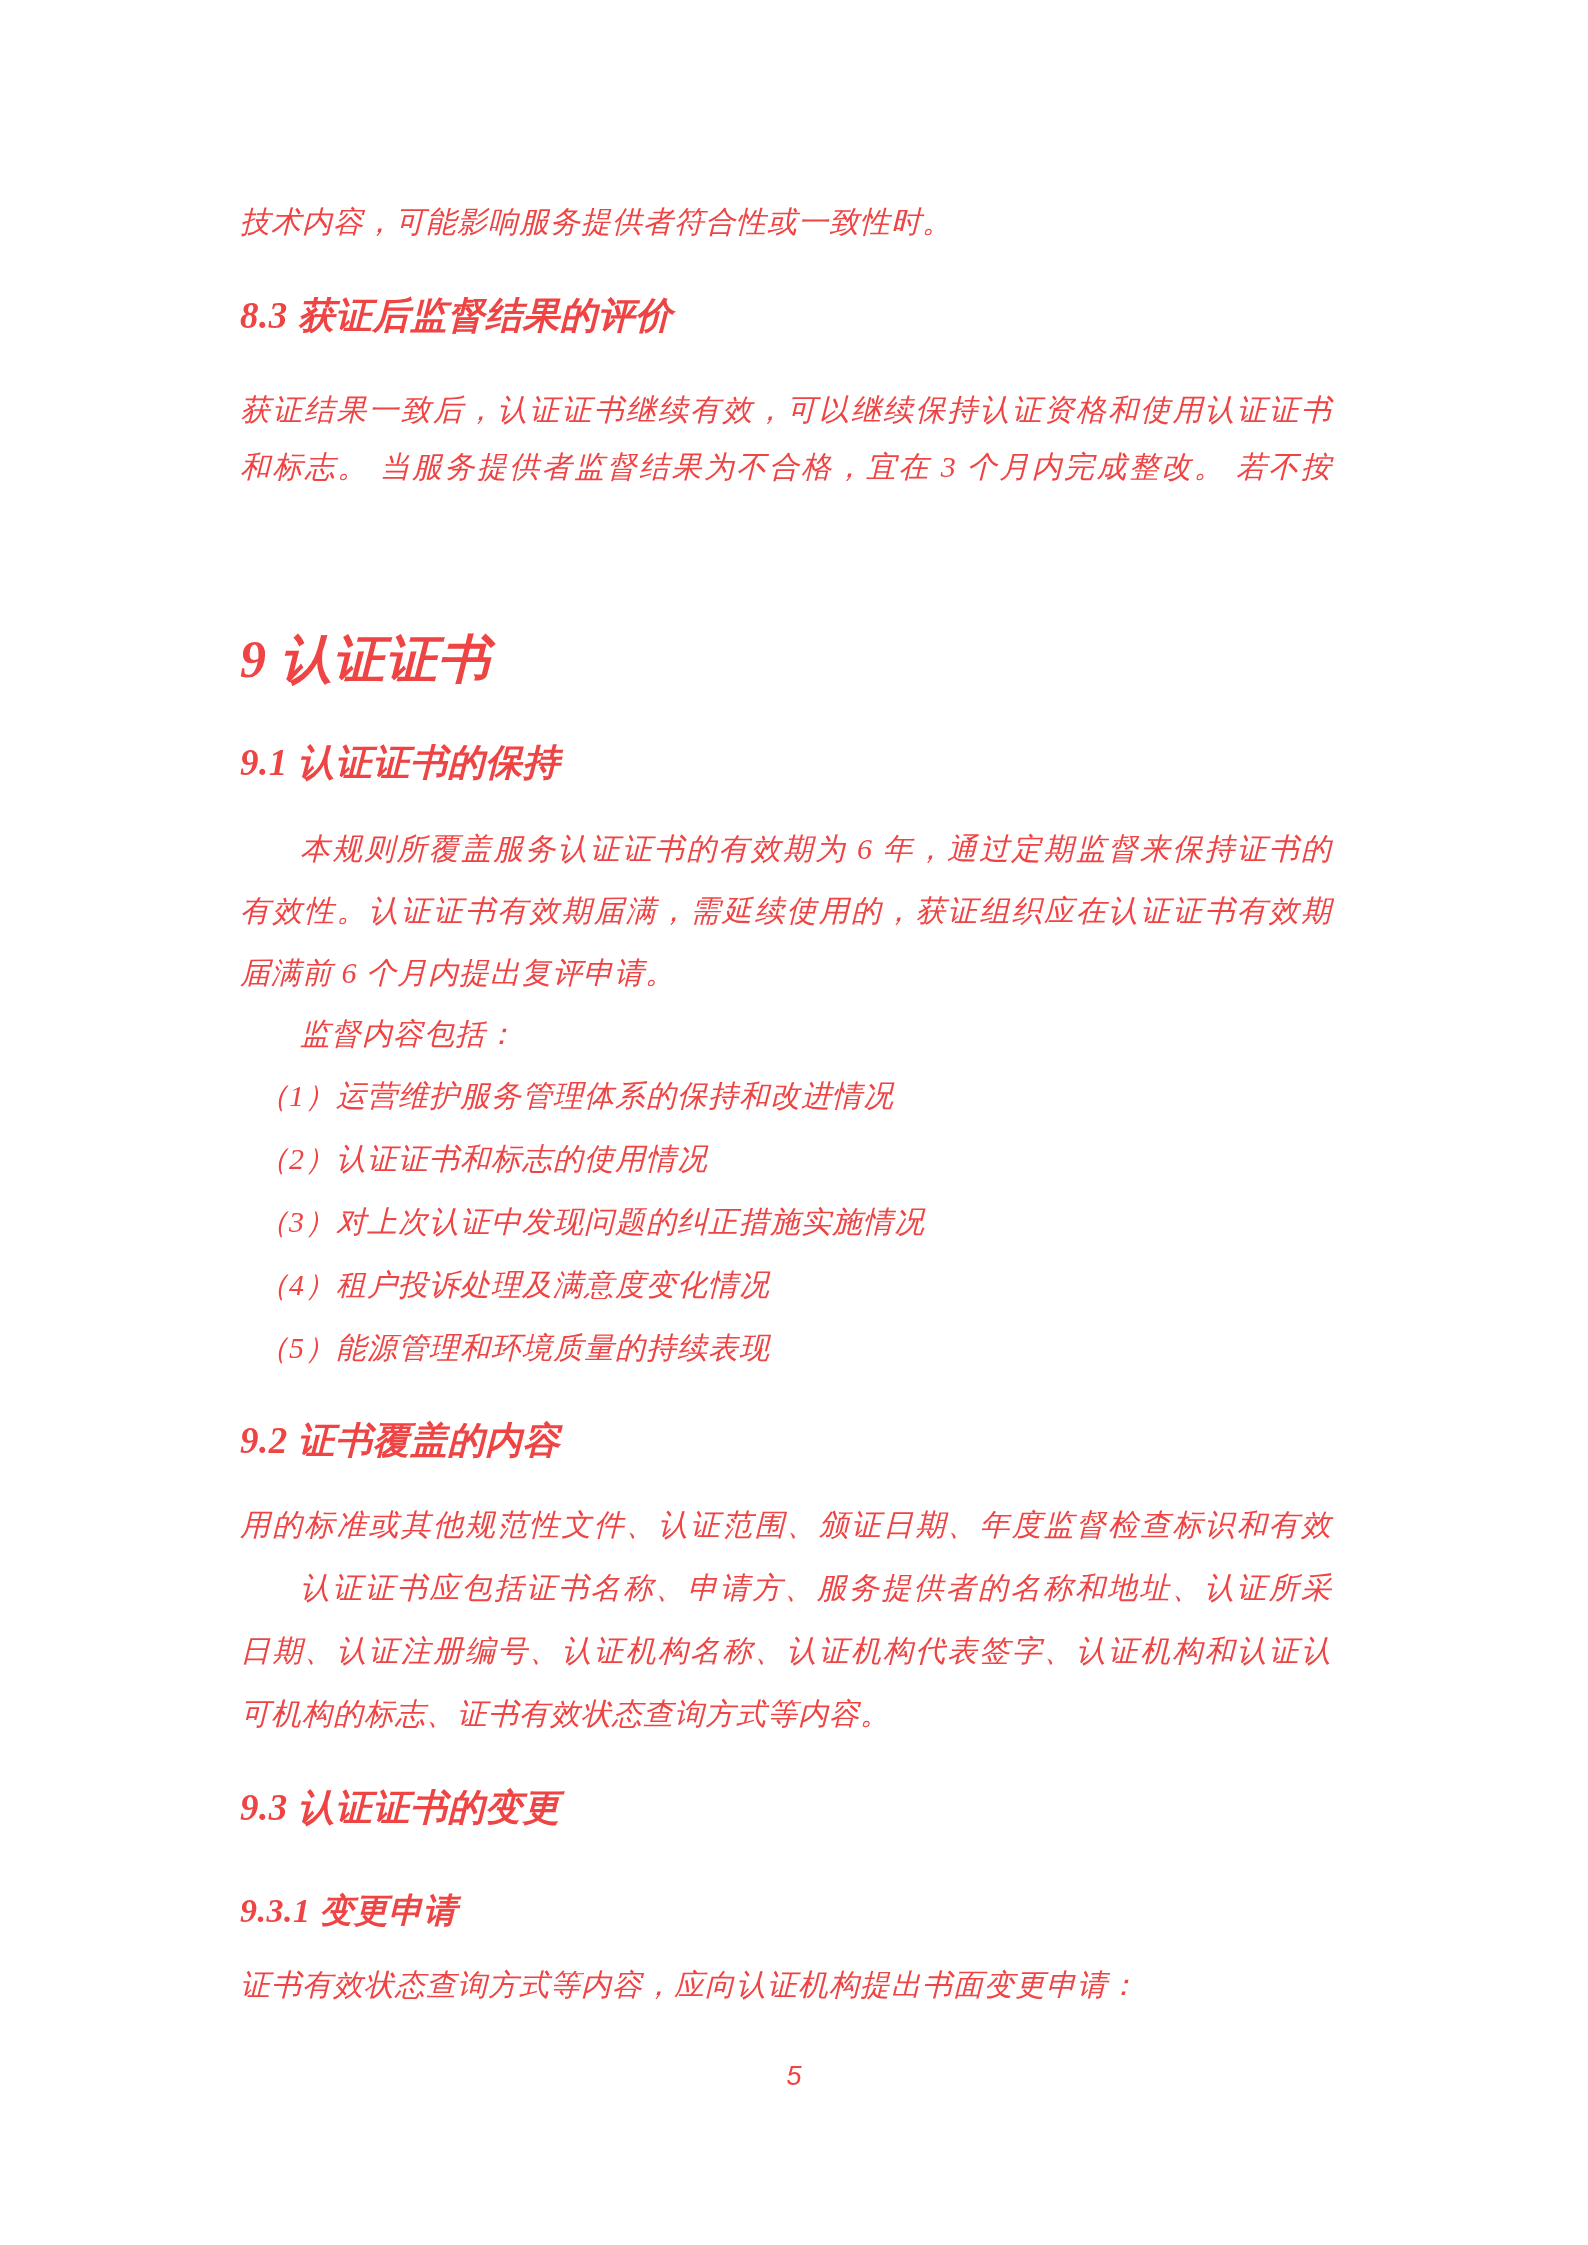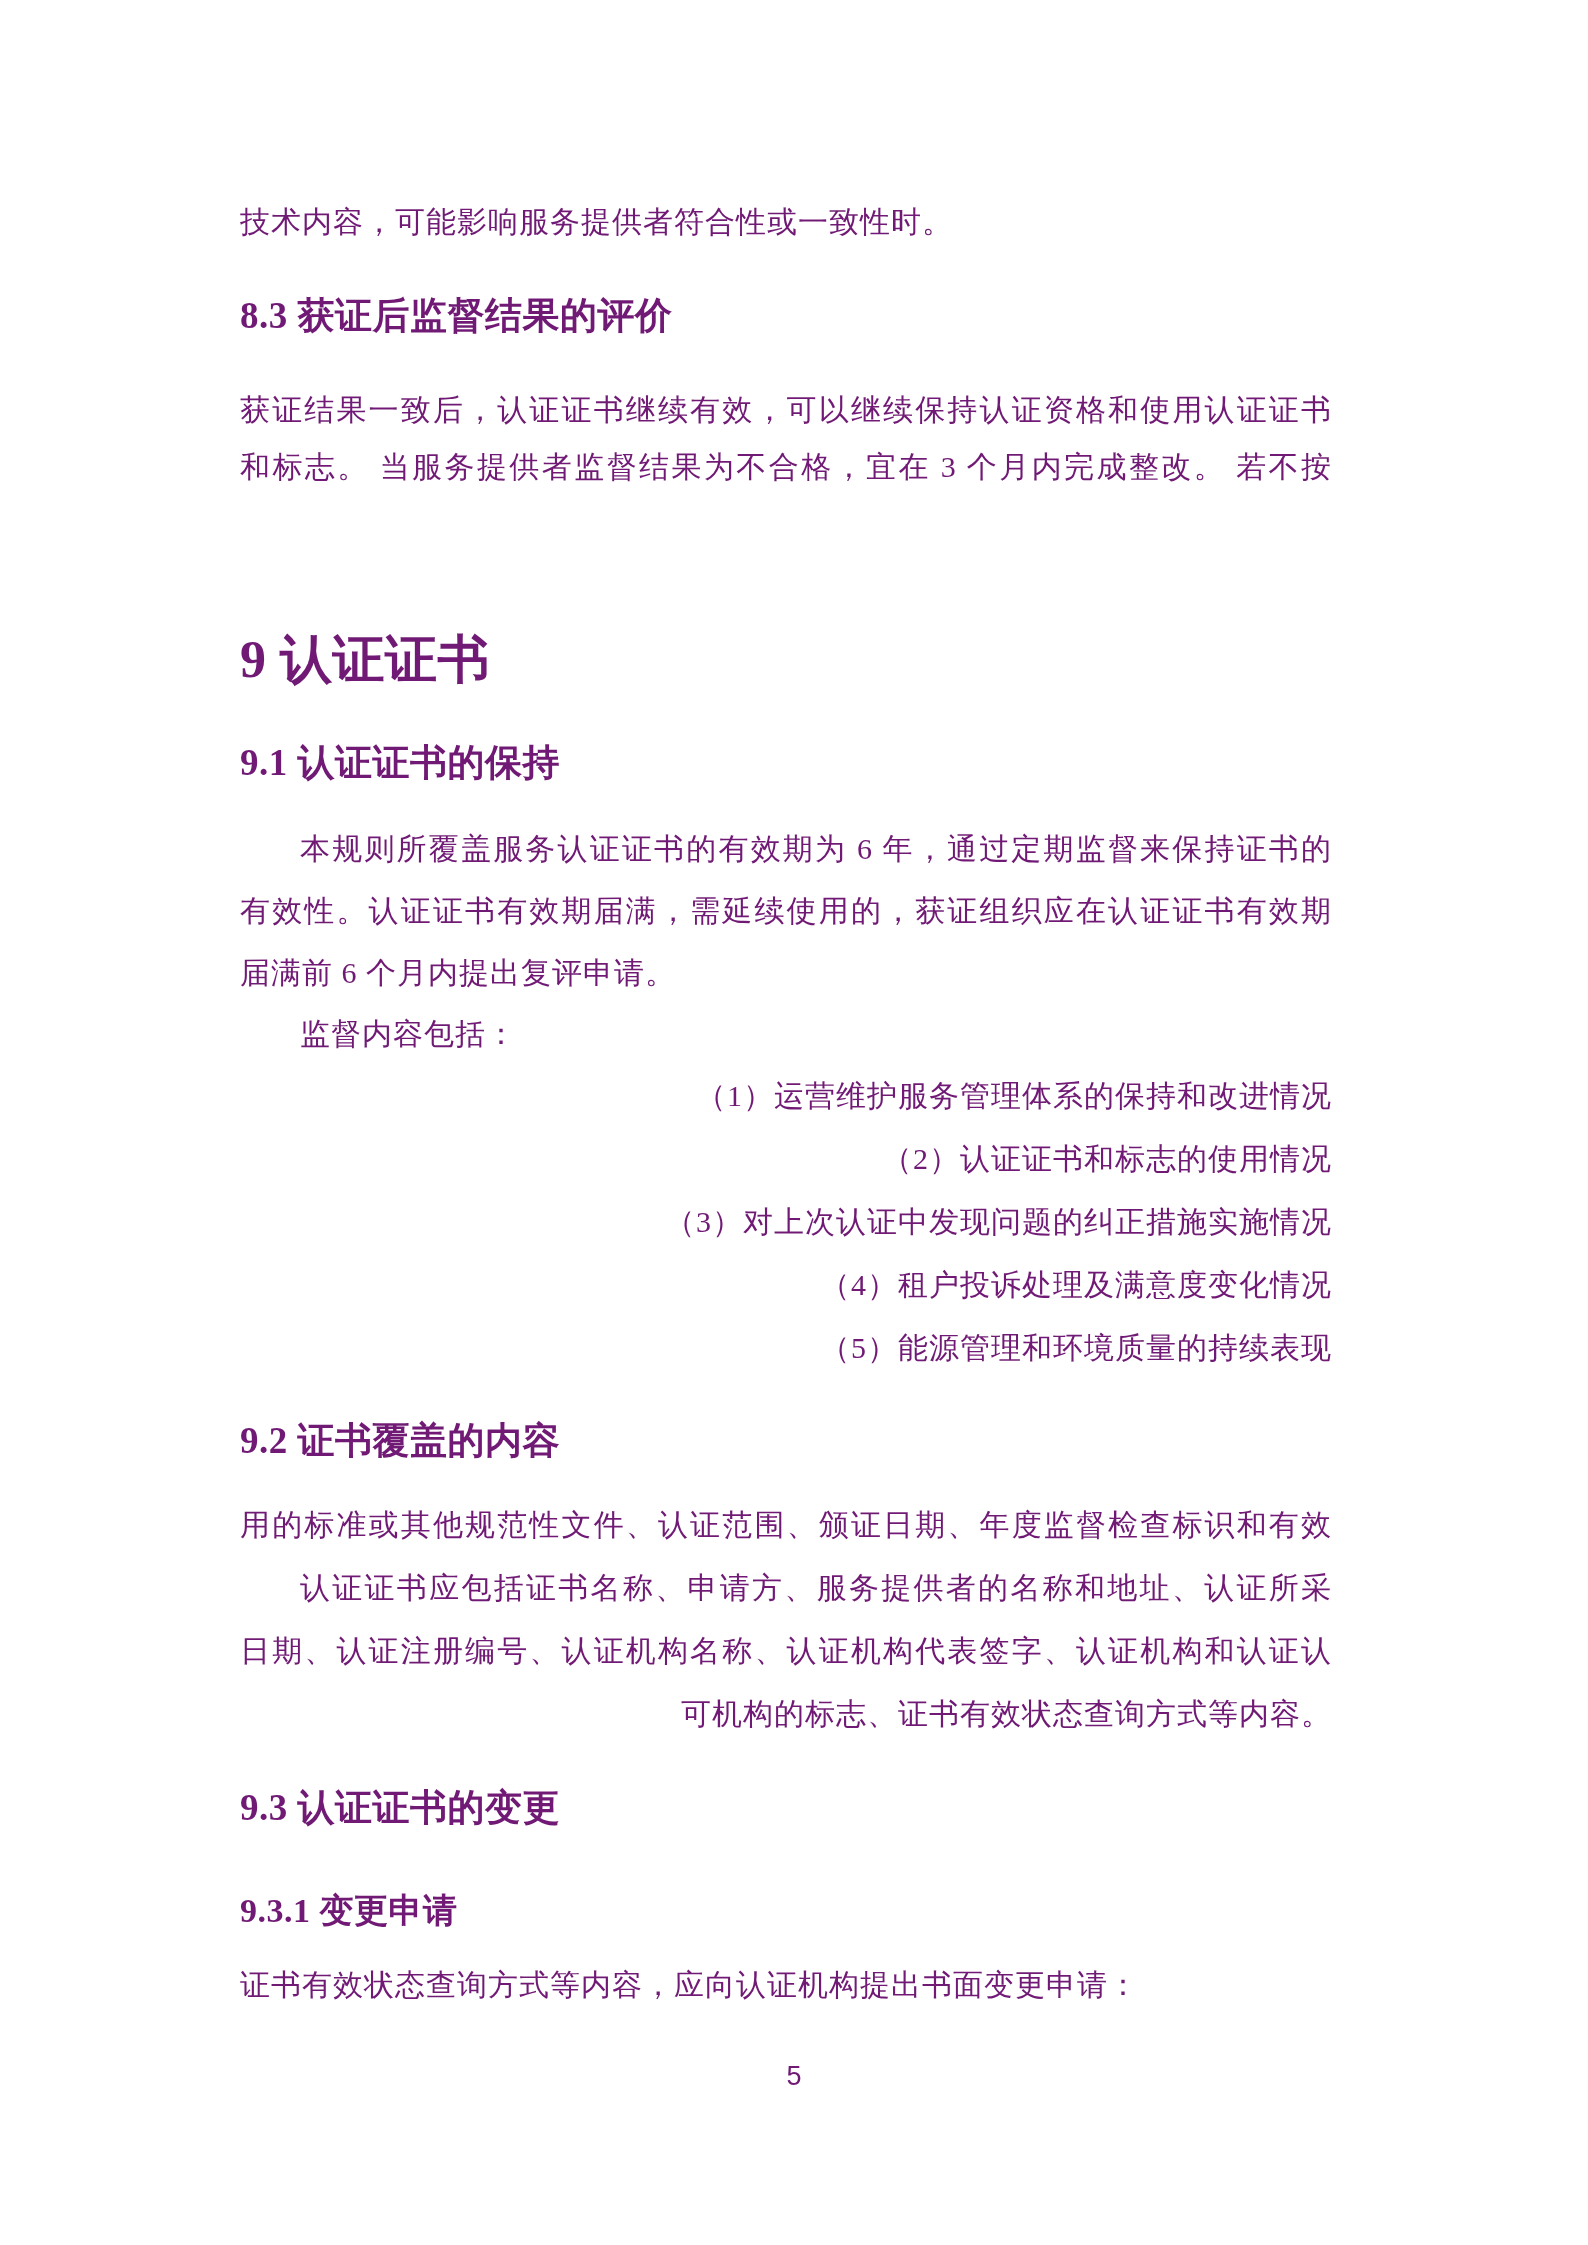--- a/index.html
+++ b/index.html
@@ -2,39 +2,40 @@
 <html><head>
 <meta charset="utf-8">
 <style>
   html, body { margin: 0; padding: 0; background: #888; }
   .page {
     position: relative;
     width: 1588px;
     height: 2245px;
     margin: 0 auto;
     background: #ffffff;
-    color: #701a75;
+    color: #ef4444;
     font-family: "Liberation Serif", "DejaVu Serif", serif;
     overflow: hidden;
+    font-style: italic;
   }
   .abs { position: absolute; left: 240px; width: 1092px; box-sizing: border-box; }
 
   .body-line {
     font-size: 30px;
     line-height: 44px;
     letter-spacing: 1px;
     white-space: nowrap;
   }
   .para .pl {
     font-size: 30px;
     letter-spacing: 1px;
   }
   .lh57 .pl { line-height: 57px; }
   .lh62 .pl { line-height: 62px; }
-  .lh63 .pl { line-height: 63px; text-align: right; }
+  .lh63 .pl { line-height: 63px; }
 
   
   .pl.jl { text-align: justify; text-align-last: justify; }
   
   .pl.ind { padding-left: 60px; }
 
   .h1, .h2, .h3 {
     position: absolute; left: 240px; width: 1200px;
     font-weight: bold;
     white-space: nowrap;

